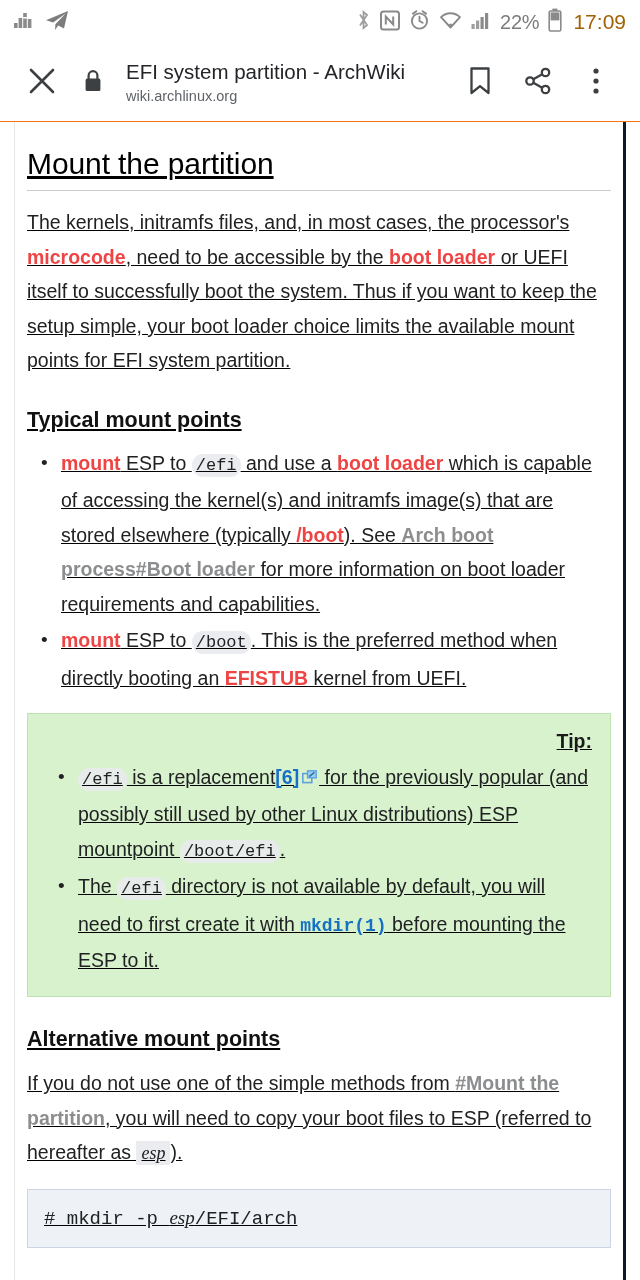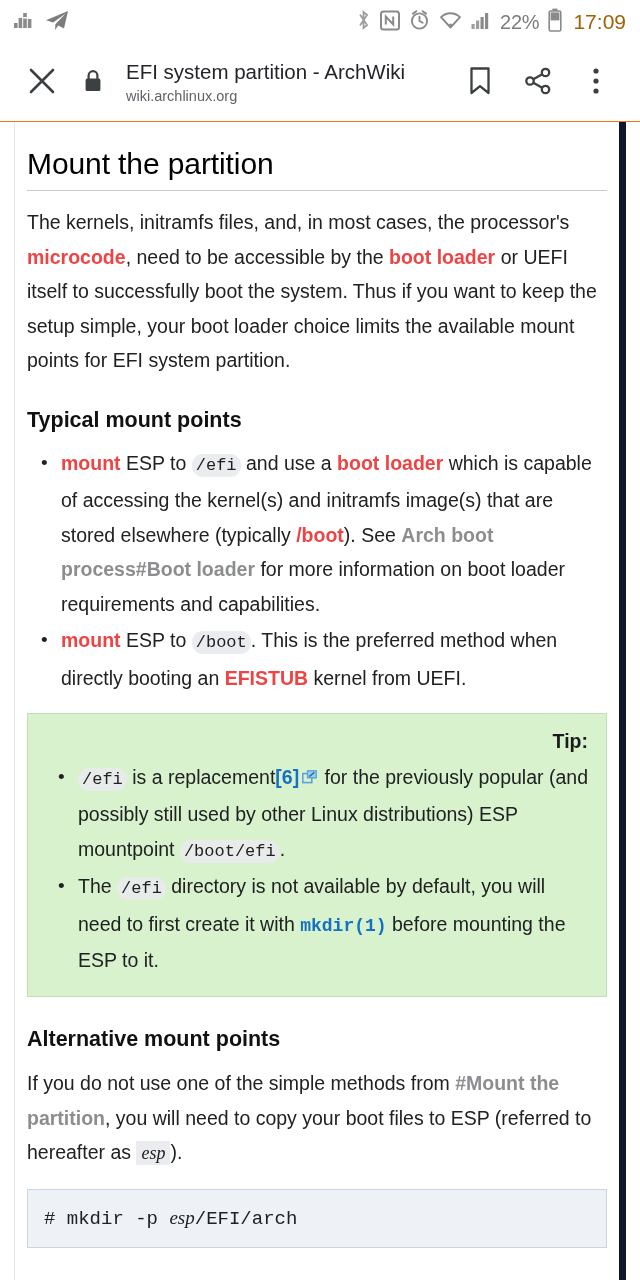--- a/index.html
+++ b/index.html
@@ -54,22 +54,23 @@
     position: relative;
     width: 640px;
     height: calc(1280px - 44px - 78px);
     background: #ffffff;
     overflow: hidden;
   }
   .content-frame {
     position: absolute;
     left: 14px; right: 14px; top: 0; bottom: 0;
     border-left: 1px solid #e6e6e6;
-    border-right: 7px solid #0f172a;
+    border-right: 3px solid #0f172a;
     padding: 0 12px 0 12px;
+    text-decoration: underline;
   }
 
   h1.section {
     font-size: 30px;
     font-weight: 400;
     color: #000000;
     letter-spacing: -0.1px;
     padding-top: 24px;
     padding-bottom: 9px;
     border-bottom: 1px solid #c8ccd1;

